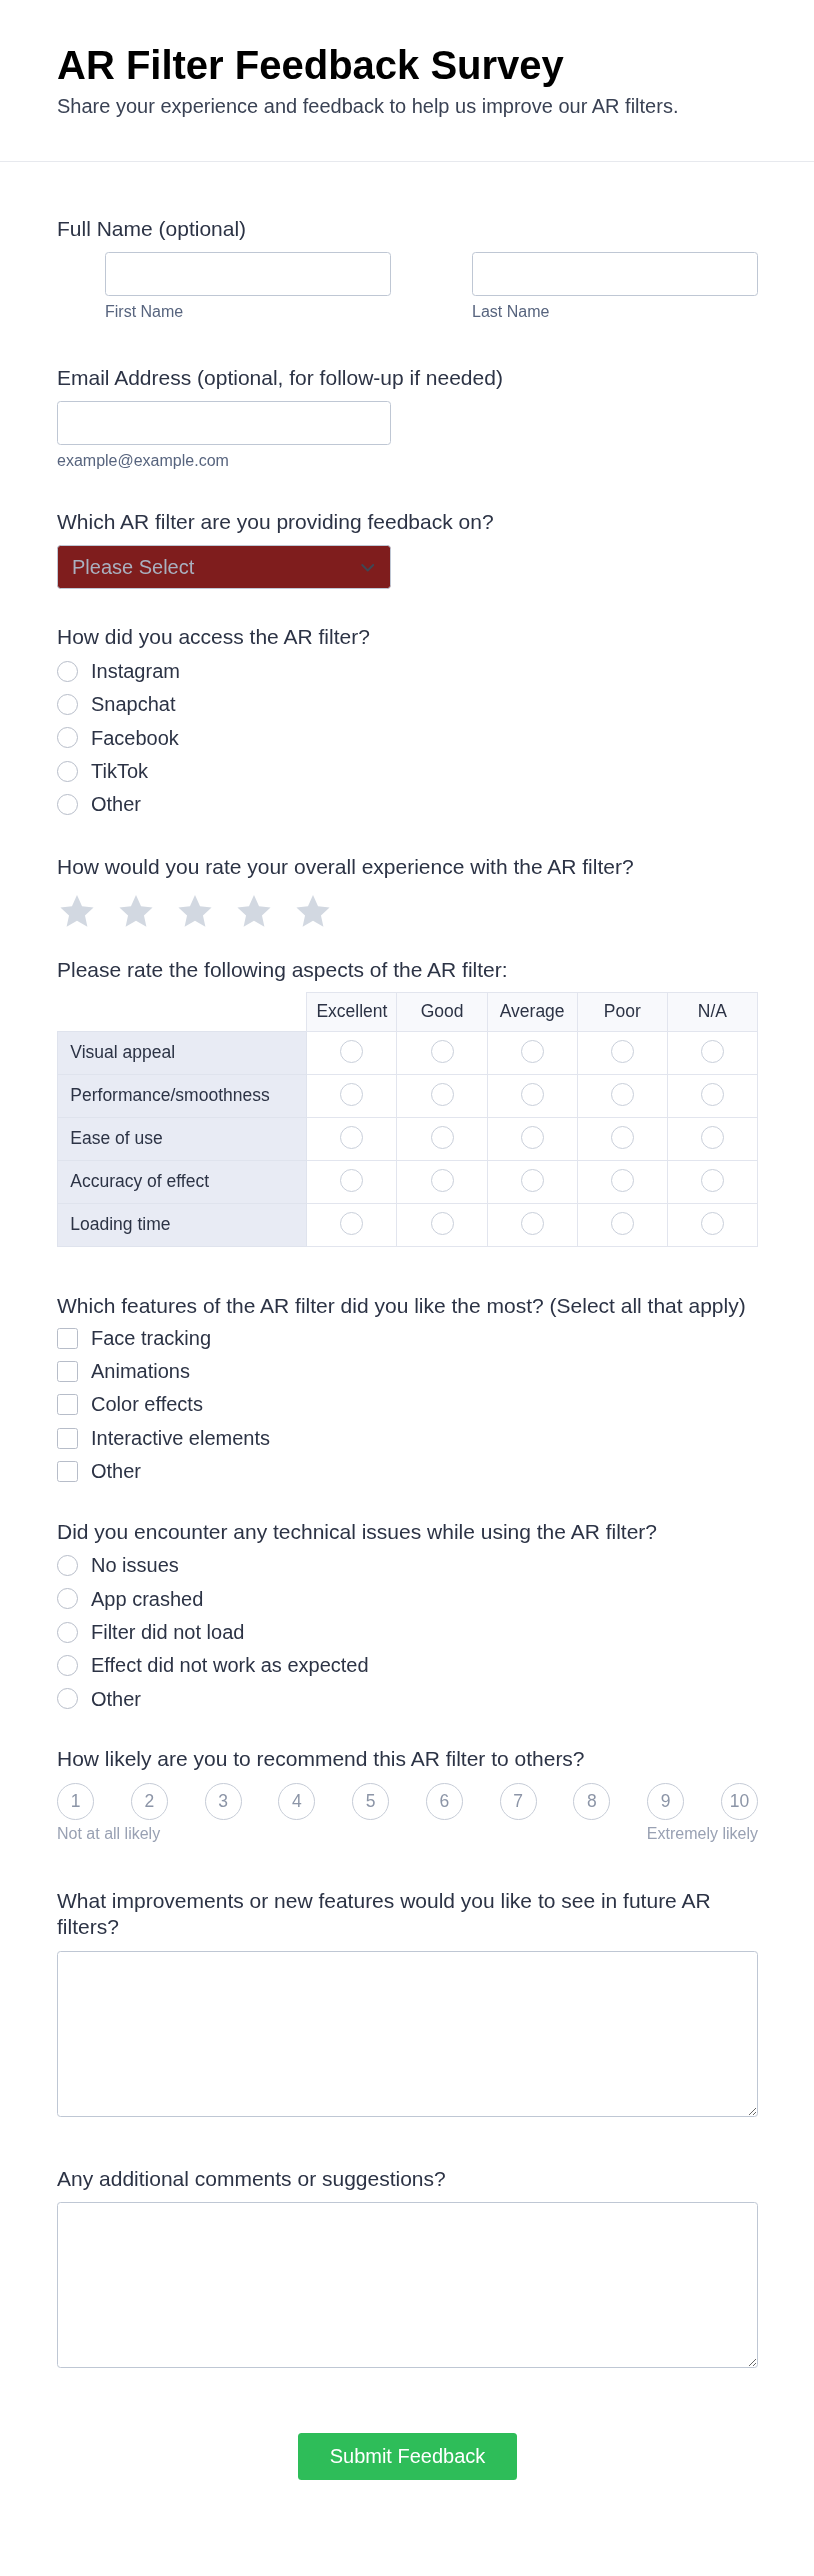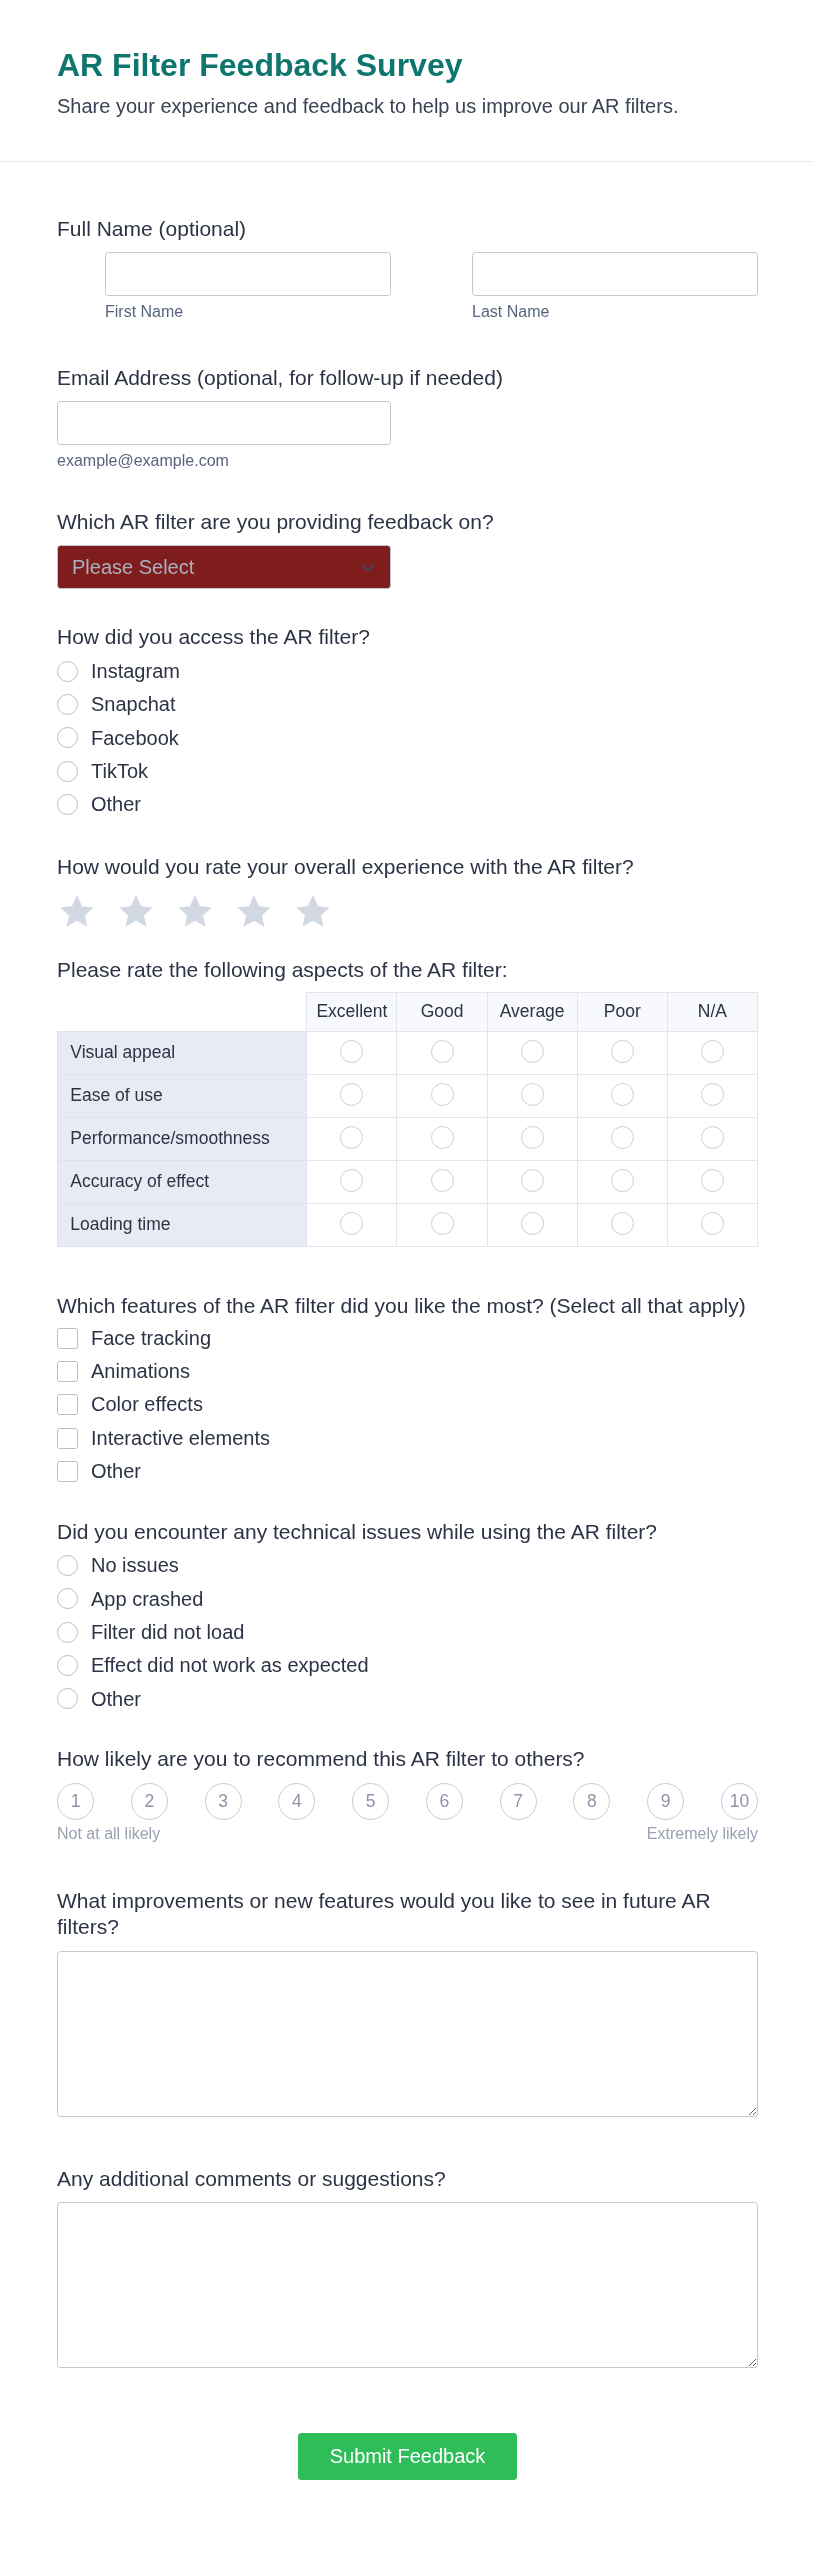--- a/index.html
+++ b/index.html
@@ -12,24 +12,24 @@
   }
 
   
   .header {
     padding: 46px 57px 42px 57px;
     border-bottom: 0.9px solid #e7e9ee;
     background: #ffffff;
   }
   .title {
     margin: 0;
-    font-size: 32px;
+    font-size: 40px;
     line-height: 38px;
     font-weight: 700;
-    color: #0f766e;
+    color: #000000;
   }
   .subtitle {
     margin: 8.8px 0 0 0;
     font-size: 20px;
     line-height: 26px;
     font-weight: 400;
     color: #3a4254;
   }
 
   
@@ -339,29 +339,29 @@
       <tbody>
         <tr>
           <td class="rowhead">Visual appeal</td>
           <td class="cell"><span class="matrix-radio"></span></td>
           <td class="cell"><span class="matrix-radio"></span></td>
           <td class="cell"><span class="matrix-radio"></span></td>
           <td class="cell"><span class="matrix-radio"></span></td>
           <td class="cell"><span class="matrix-radio"></span></td>
         </tr>
         <tr>
+          <td class="rowhead">Performance/smoothness</td>
+          <td class="cell"><span class="matrix-radio"></span></td>
+          <td class="cell"><span class="matrix-radio"></span></td>
+          <td class="cell"><span class="matrix-radio"></span></td>
+          <td class="cell"><span class="matrix-radio"></span></td>
+          <td class="cell"><span class="matrix-radio"></span></td>
+        </tr>
+        <tr>
           <td class="rowhead">Ease of use</td>
-          <td class="cell"><span class="matrix-radio"></span></td>
-          <td class="cell"><span class="matrix-radio"></span></td>
-          <td class="cell"><span class="matrix-radio"></span></td>
-          <td class="cell"><span class="matrix-radio"></span></td>
-          <td class="cell"><span class="matrix-radio"></span></td>
-        </tr>
-        <tr>
-          <td class="rowhead">Performance/smoothness</td>
           <td class="cell"><span class="matrix-radio"></span></td>
           <td class="cell"><span class="matrix-radio"></span></td>
           <td class="cell"><span class="matrix-radio"></span></td>
           <td class="cell"><span class="matrix-radio"></span></td>
           <td class="cell"><span class="matrix-radio"></span></td>
         </tr>
         <tr>
           <td class="rowhead">Accuracy of effect</td>
           <td class="cell"><span class="matrix-radio"></span></td>
           <td class="cell"><span class="matrix-radio"></span></td>

